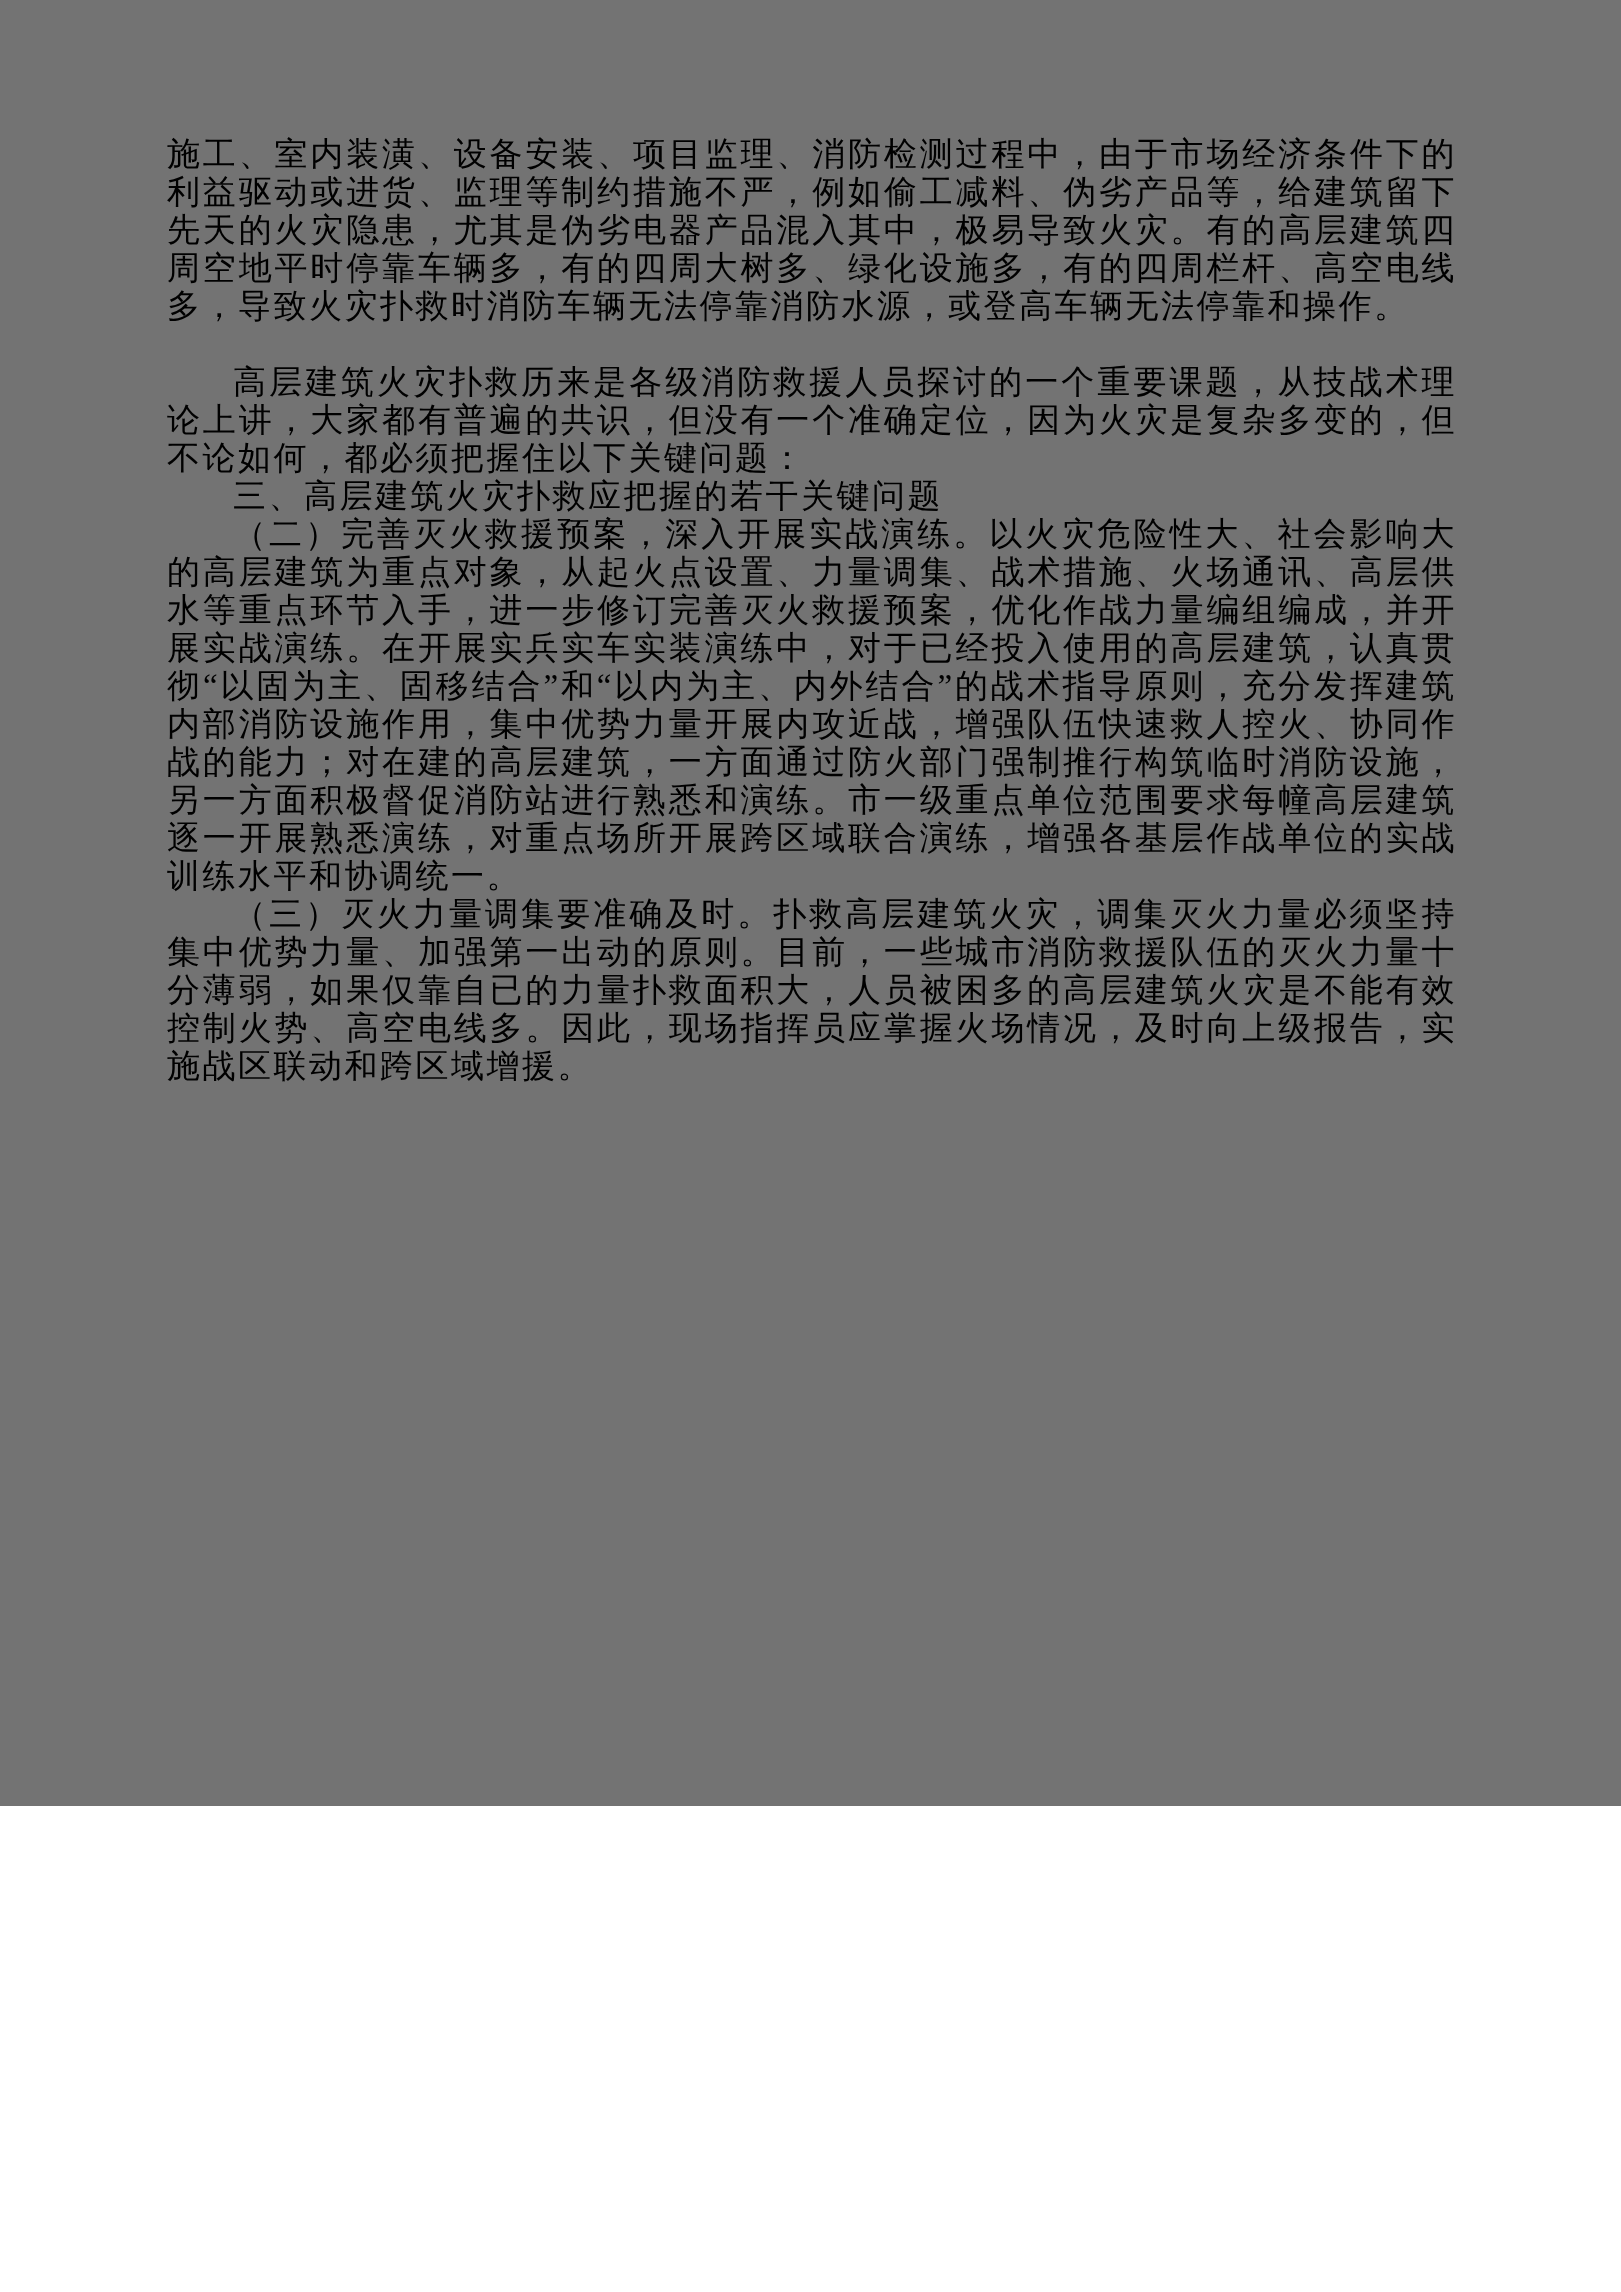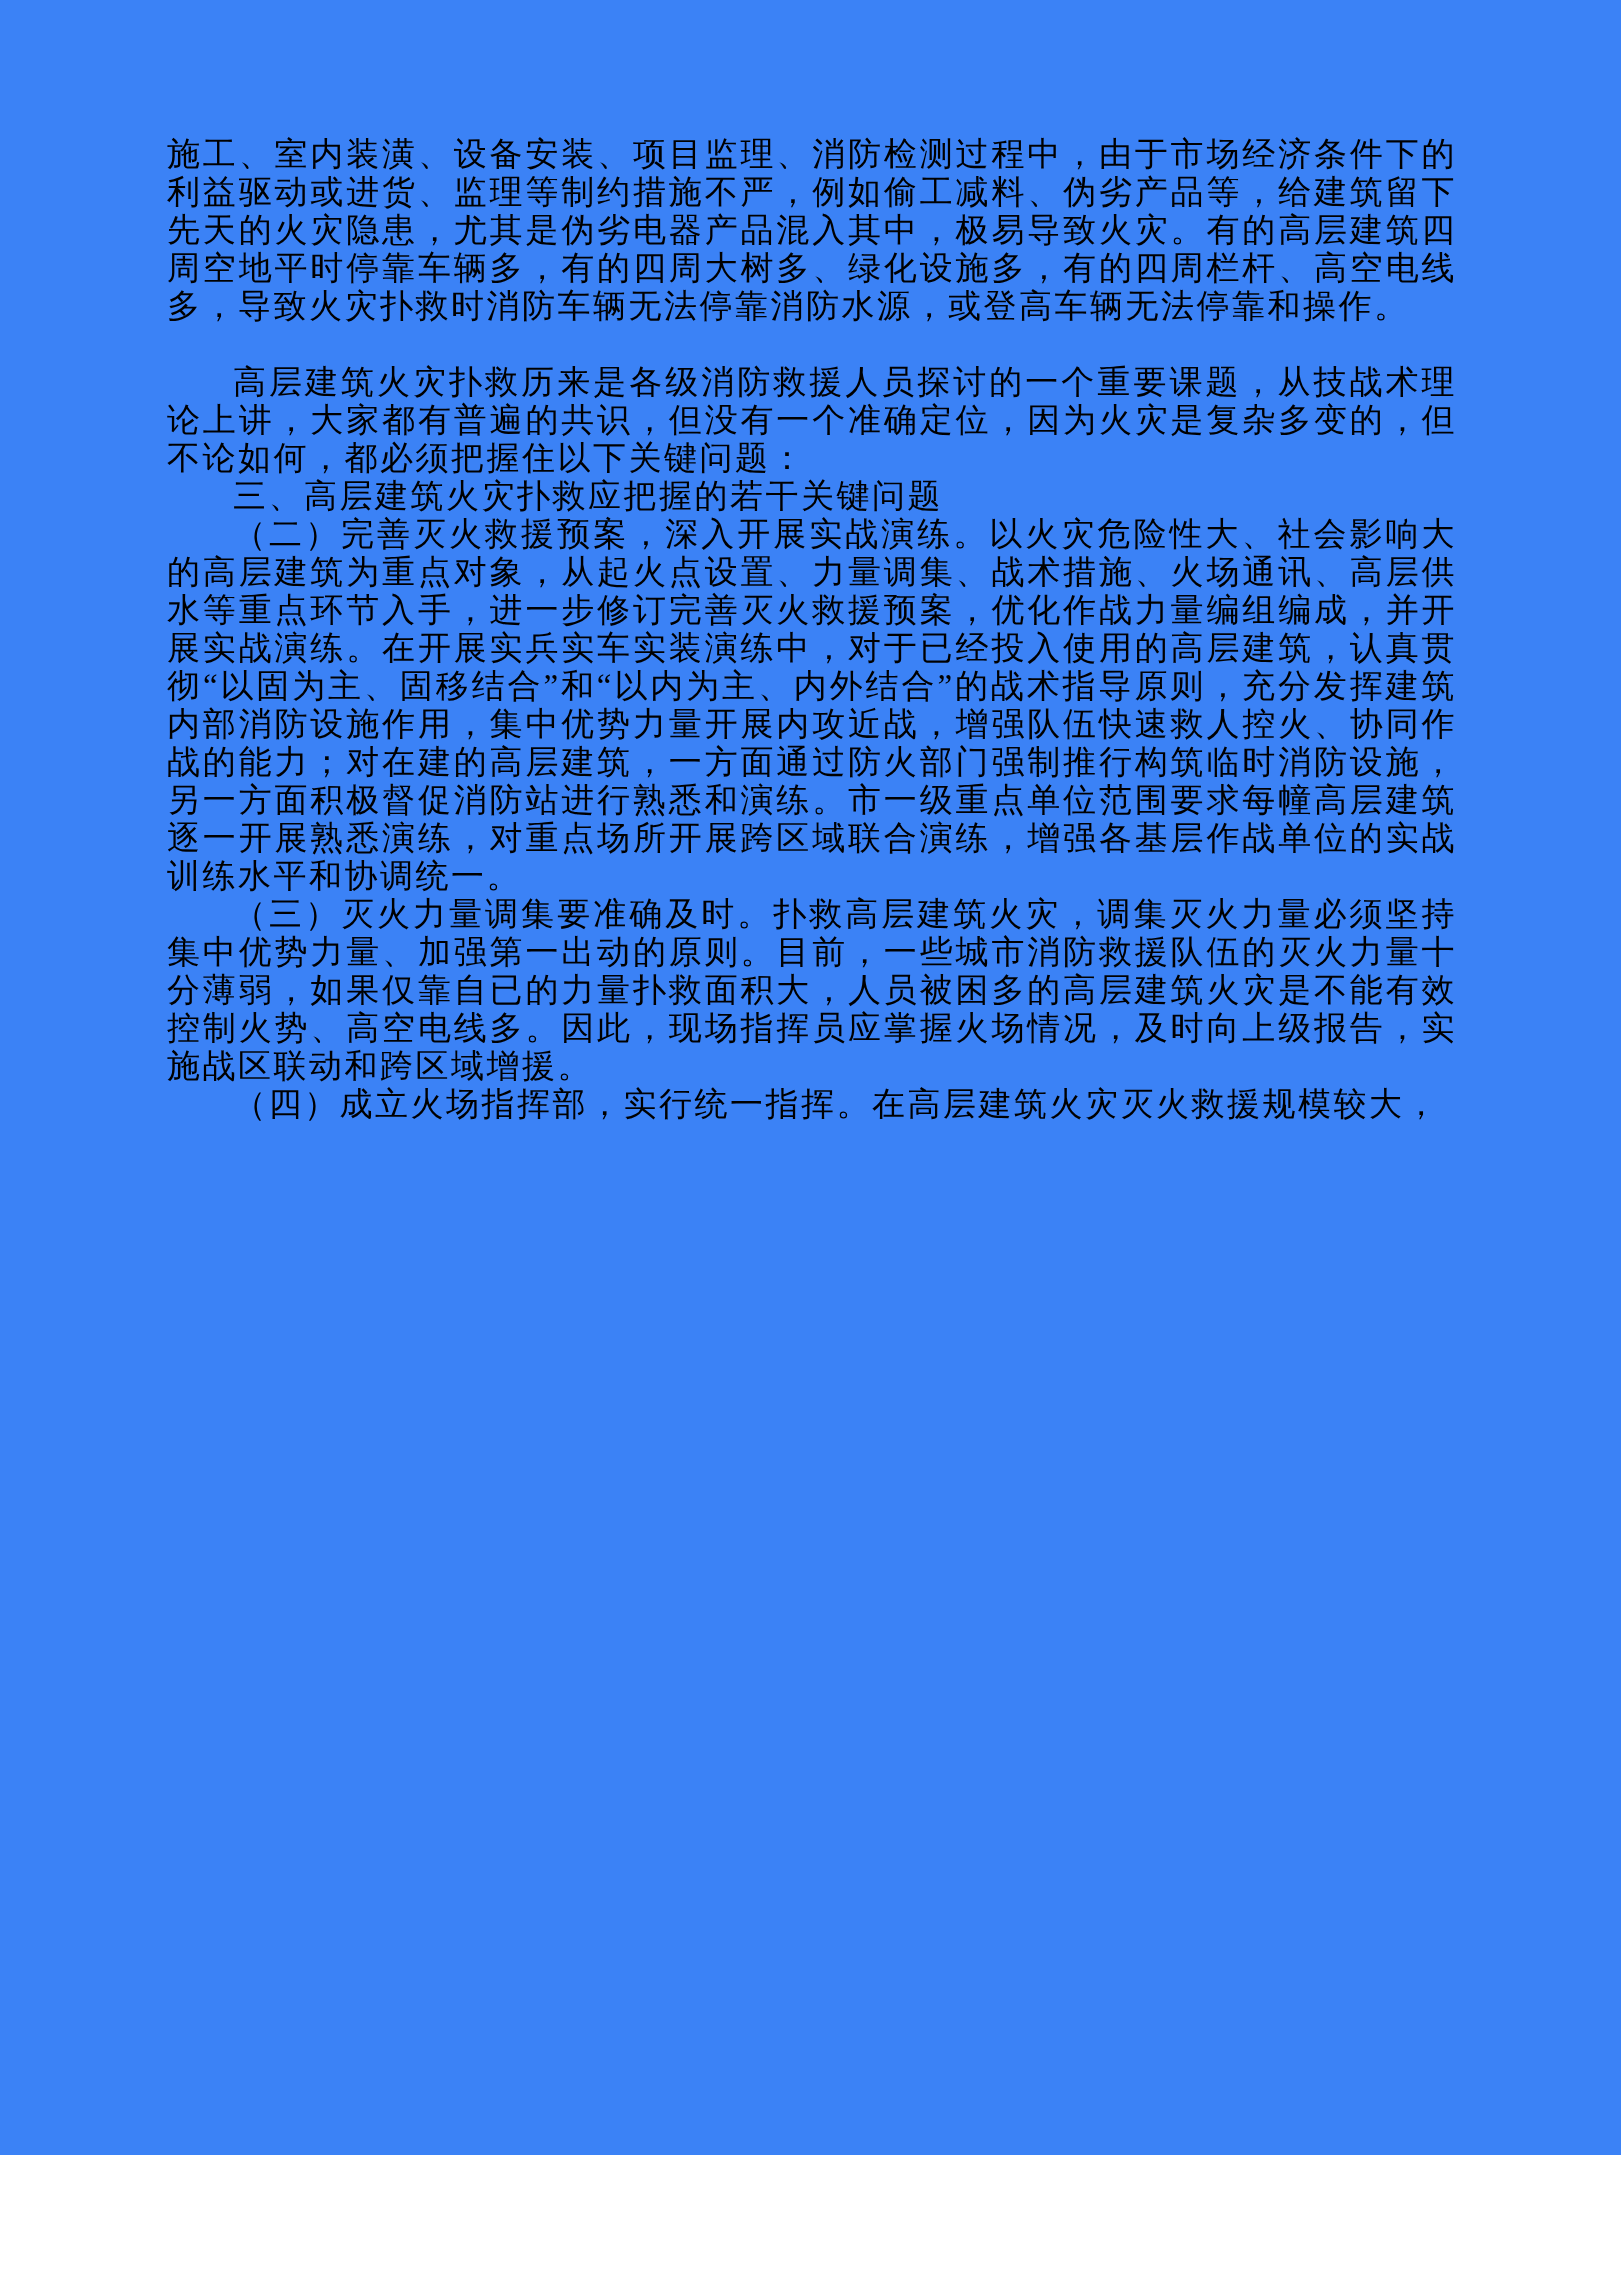--- a/index.html
+++ b/index.html
@@ -4,22 +4,22 @@
 <style>
   * { margin: 0; padding: 0; box-sizing: border-box; }
   html, body {
     width: 1621px;
     height: 2293px;
     background: #ffffff;
   }
   .page {
     position: relative;
     width: 1621px;
-    height: 2155px;
-    background: #3b82f6;
+    height: 1806px;
+    background: #737373;
     overflow: hidden;
   }
   .text-body {
     position: absolute;
     left: 167px;
     top: 135px;
     width: 1290px;
     font-family: "Liberation Serif", "DejaVu Serif", serif;
     font-size: 33px;
     line-height: 38px;
@@ -36,16 +36,15 @@
 <body>
 
 <div class="page">
   <div class="text-body">
       <p class="para">施工、室内装潢、设备安装、项目监理、消防检测过程中，由于市场经济条件下的利益驱动或进货、监理等制约措施不严，例如偷工减料、伪劣产品等，给建筑留下先天的火灾隐患，尤其是伪劣电器产品混入其中，极易导致火灾。有的高层建筑四周空地平时停靠车辆多，有的四周大树多、绿化设施多，有的四周栏杆、高空电线多，导致火灾扑救时消防车辆无法停靠消防水源，或登高车辆无法停靠和操作。</p>
       <p class="para empty"></p>
       <p class="para indent">高层建筑火灾扑救历来是各级消防救援人员探讨的一个重要课题，从技战术理论上讲，大家都有普遍的共识，但没有一个准确定位，因为火灾是复杂多变的，但不论如何，都必须把握住以下关键问题：</p>
       <p class="para indent">三、高层建筑火灾扑救应把握的若干关键问题</p>
       <p class="para indent">（二）完善灭火救援预案，深入开展实战演练。以火灾危险性大、社会影响大的高层建筑为重点对象，从起火点设置、力量调集、战术措施、火场通讯、高层供水等重点环节入手，进一步修订完善灭火救援预案，优化作战力量编组编成，并开展实战演练。在开展实兵实车实装演练中，对于已经投入使用的高层建筑，认真贯彻“以固为主、固移结合”和“以内为主、内外结合”的战术指导原则，充分发挥建筑内部消防设施作用，集中优势力量开展内攻近战，增强队伍快速救人控火、协同作战的能力；对在建的高层建筑，一方面通过防火部门强制推行构筑临时消防设施，另一方面积极督促消防站进行熟悉和演练。市一级重点单位范围要求每幢高层建筑逐一开展熟悉演练，对重点场所开展跨区域联合演练，增强各基层作战单位的实战训练水平和协调统一。</p>
       <p class="para indent">（三）灭火力量调集要准确及时。扑救高层建筑火灾，调集灭火力量必须坚持集中优势力量、加强第一出动的原则。目前，一些城市消防救援队伍的灭火力量十分薄弱，如果仅靠自已的力量扑救面积大，人员被困多的高层建筑火灾是不能有效控制火势、高空电线多。因此，现场指挥员应掌握火场情况，及时向上级报告，实施战区联动和跨区域增援。</p>
-      <p class="para indent">（四）成立火场指挥部，实行统一指挥。在高层建筑火灾灭火救援规模较大，</p>
     </div>
 </div>
 
 
 </body></html>

